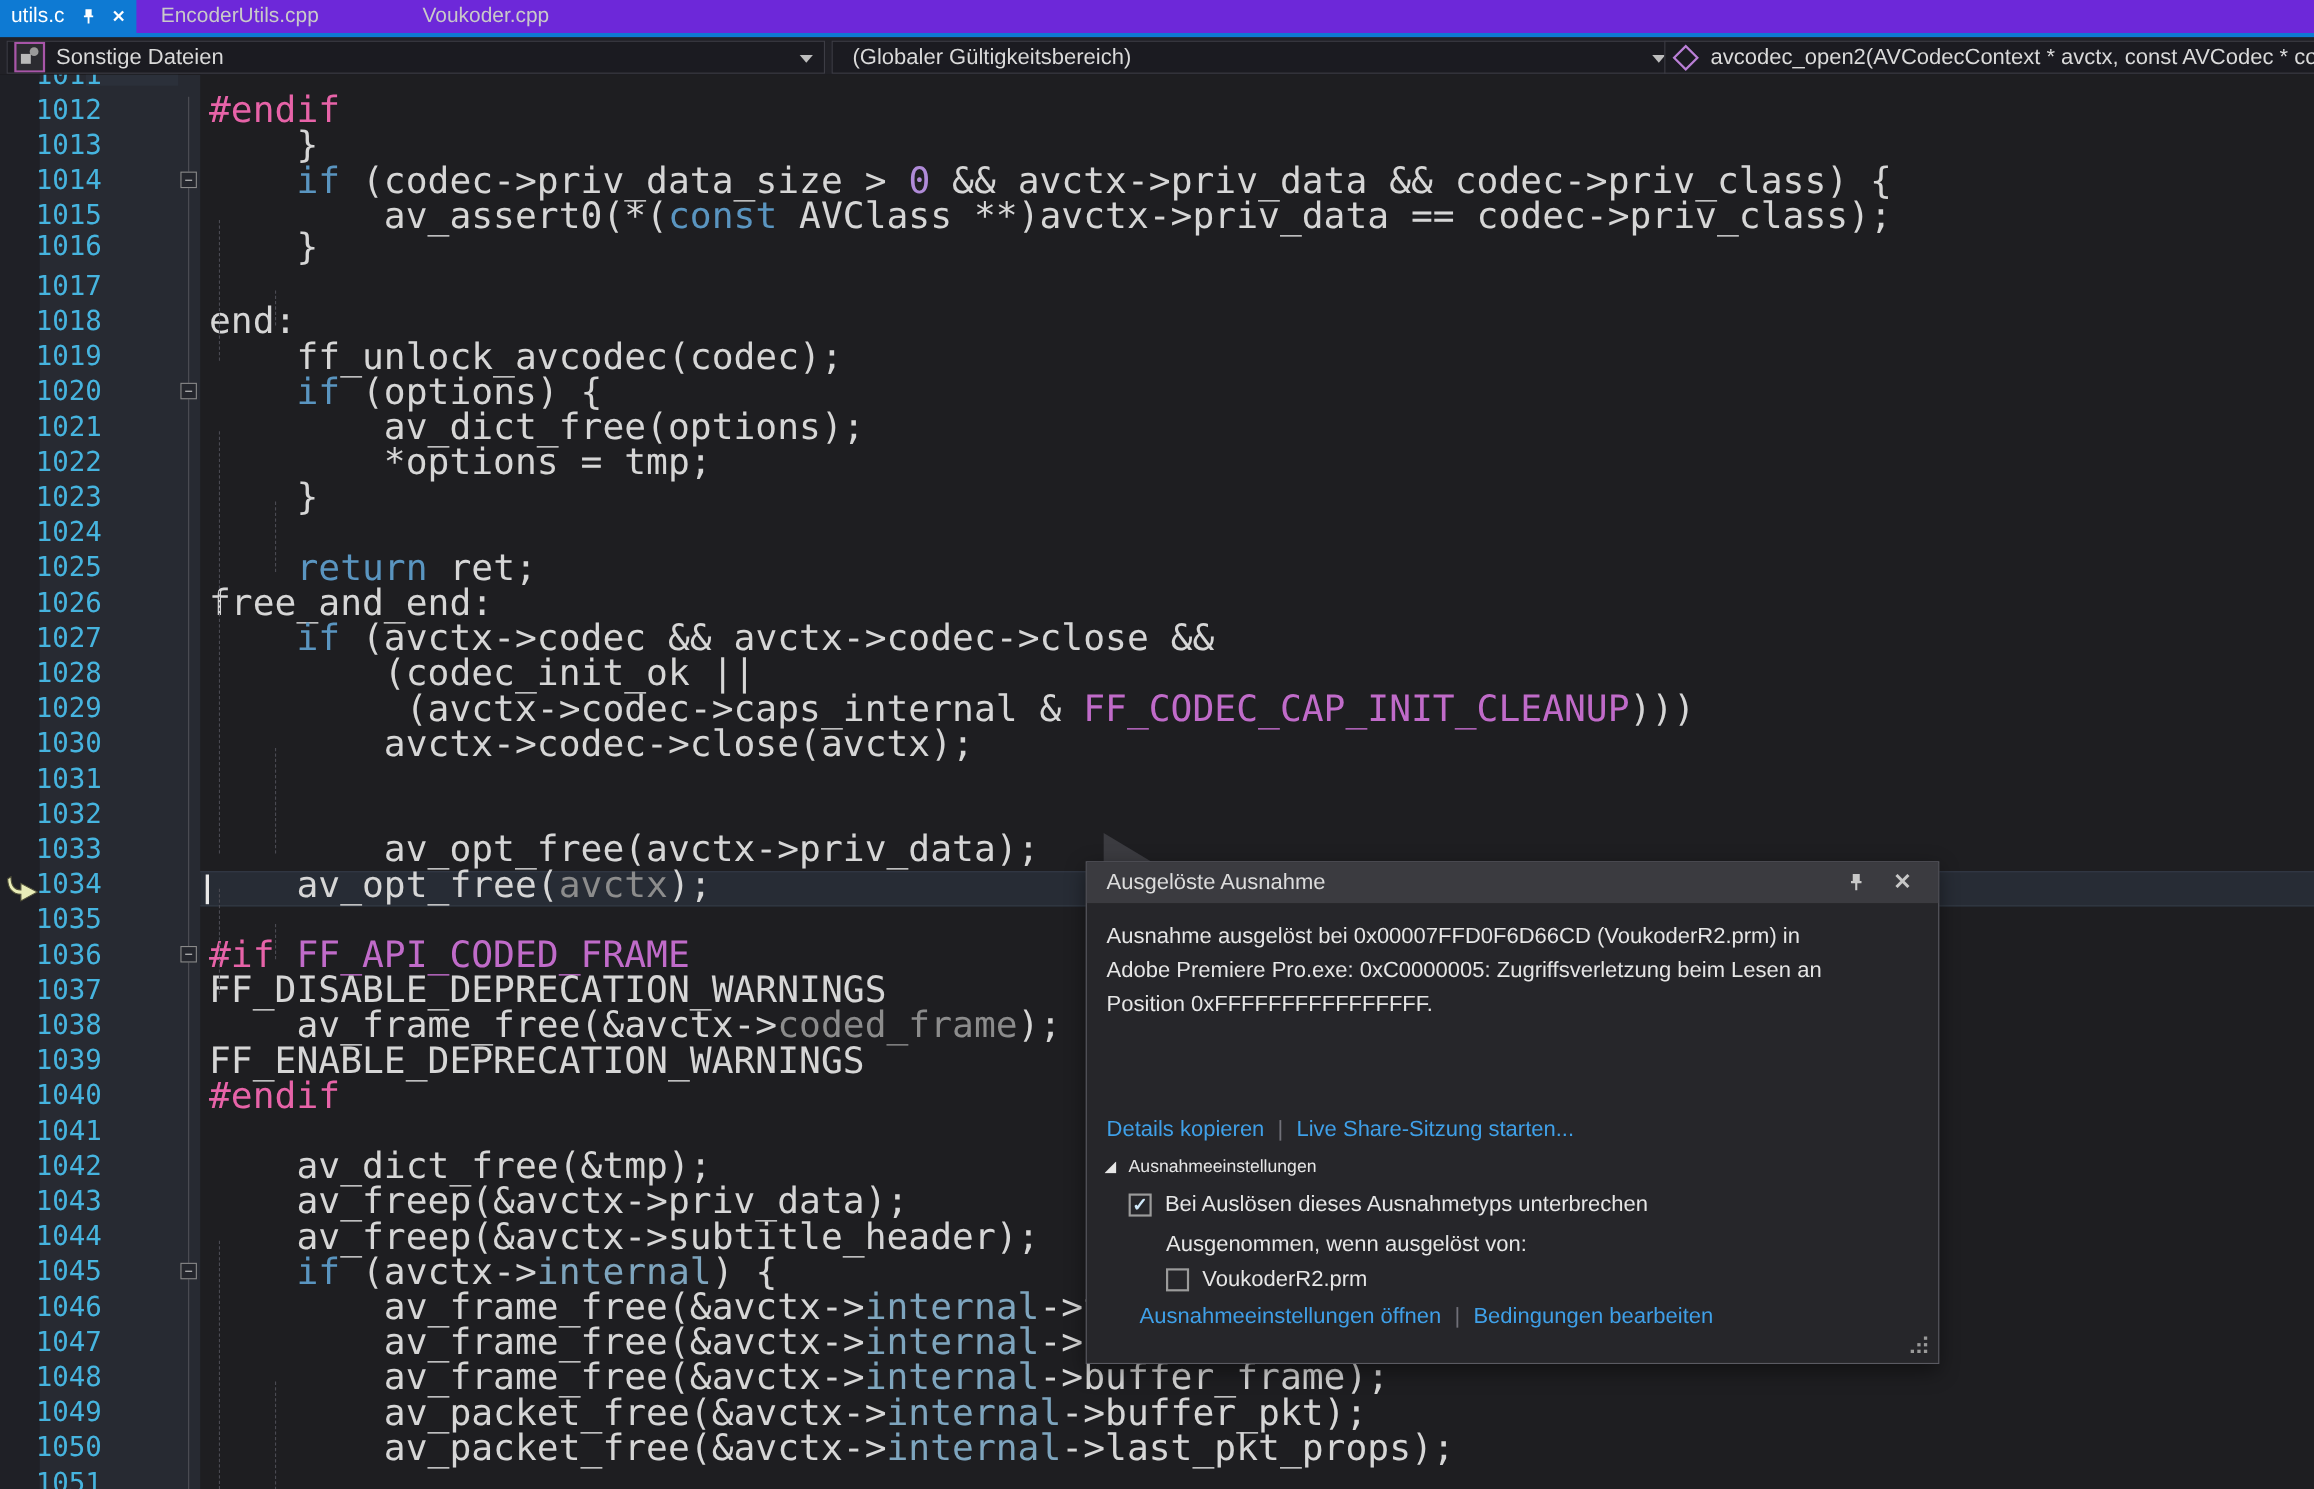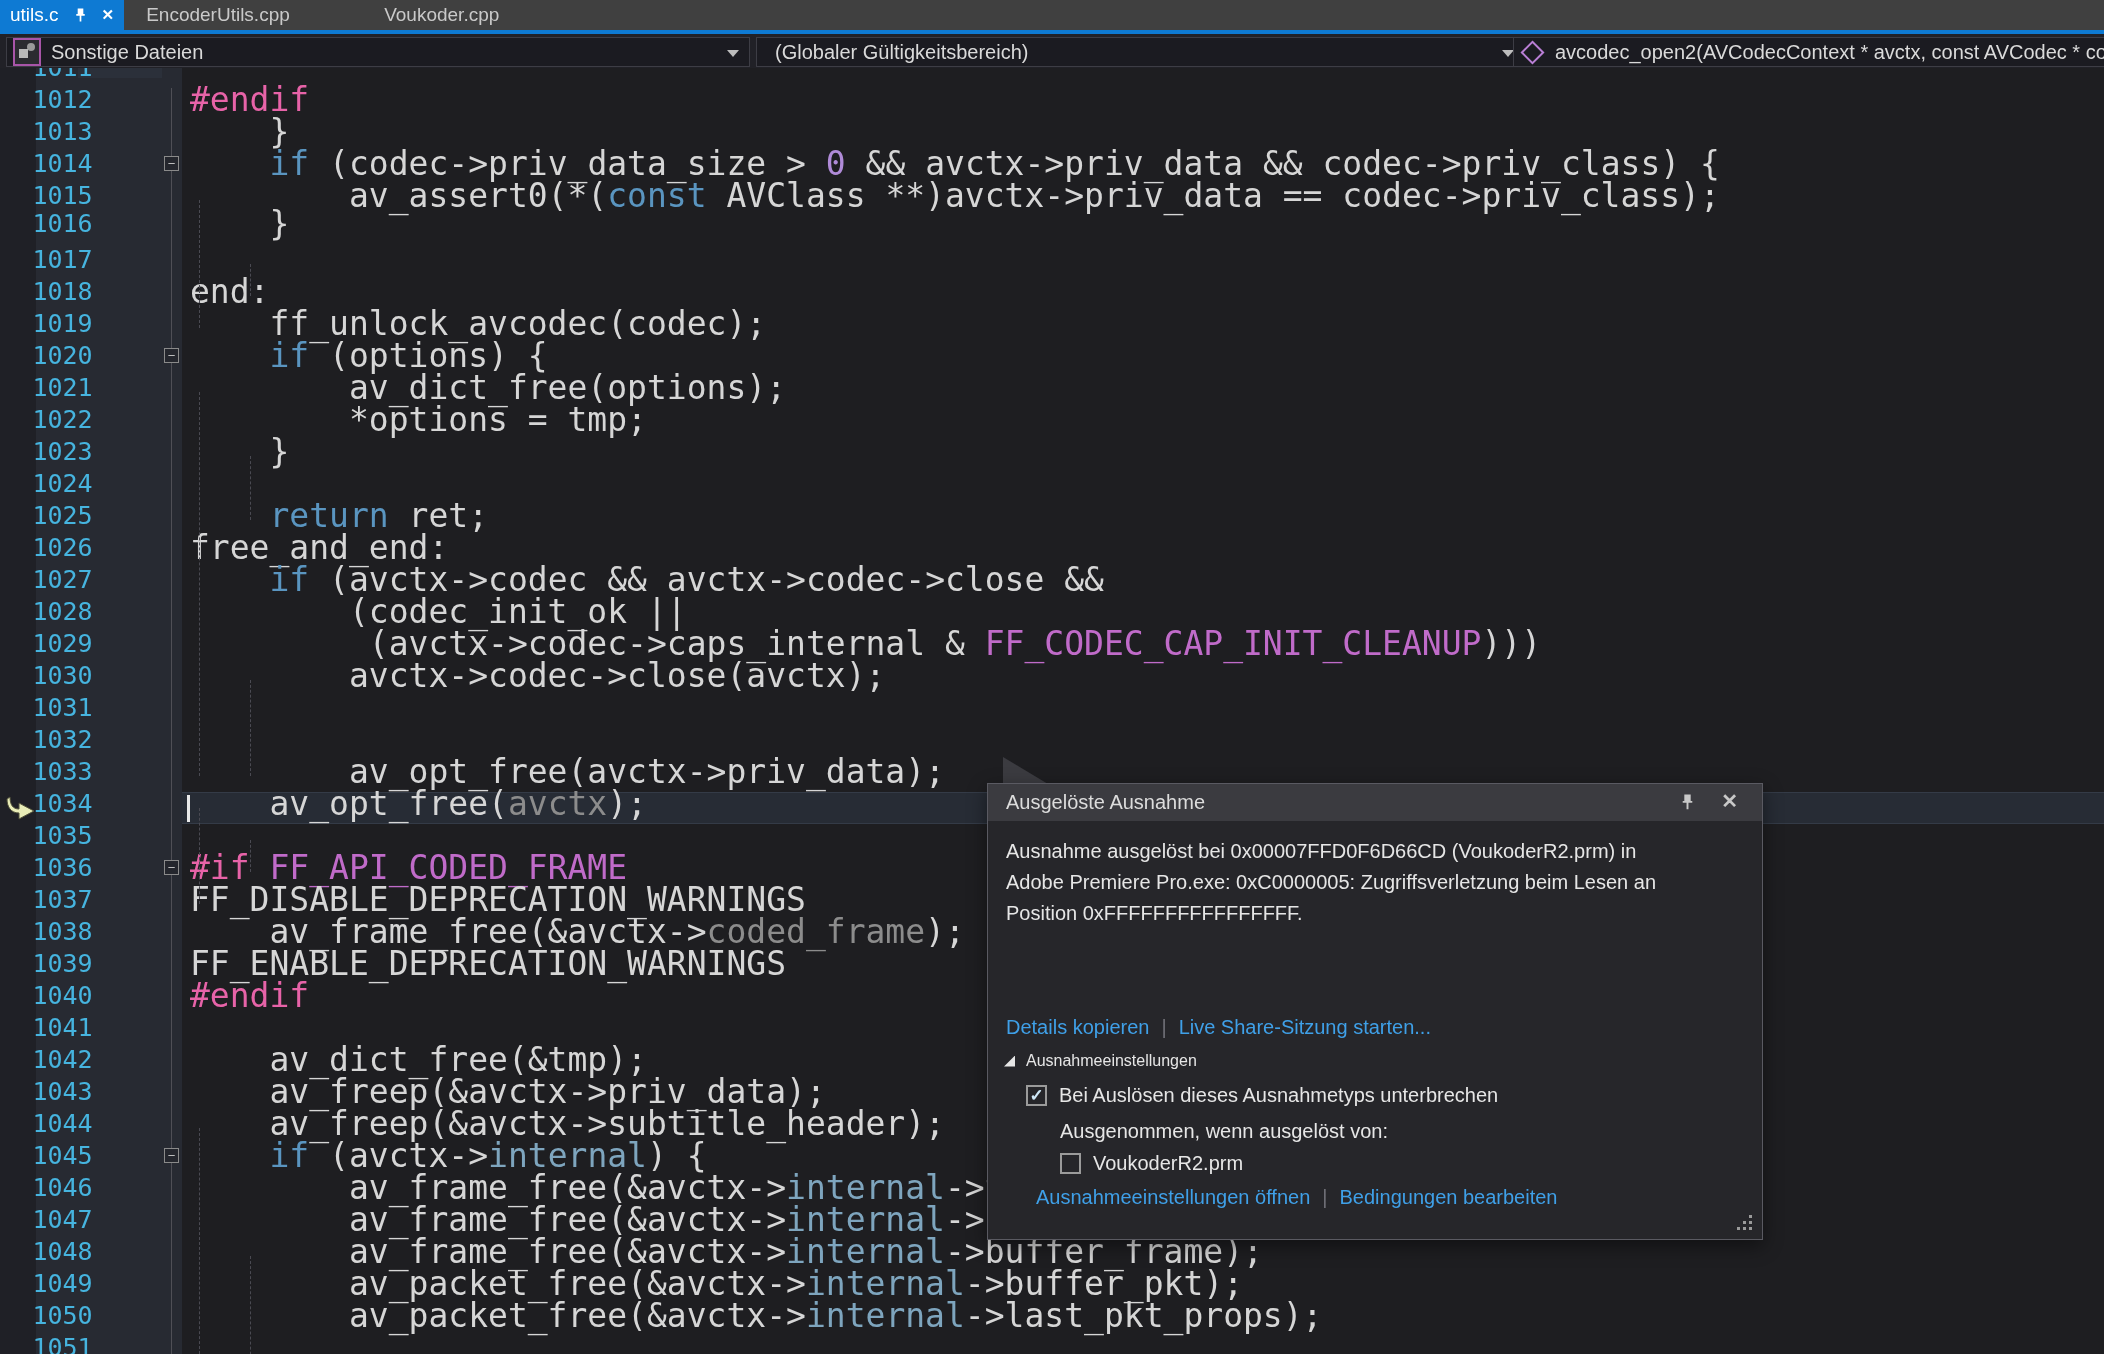--- a/index.html
+++ b/index.html
@@ -1,19 +1,19 @@
 <!DOCTYPE html>
 <html><head>
 <meta charset="utf-8">
 <style>
   html,body{margin:0;padding:0;background:#141418;}
   #stage{position:relative;width:2104px;height:1354px;overflow:hidden;
          font-family:"Liberation Sans",sans-serif;background:#1E1E21;}
   
-  #tabstrip{position:absolute;left:0;top:0;width:2104px;height:30px;background:#404040;display:flex;}
+  #tabstrip{position:absolute;left:0;top:0;width:2104px;height:30px;background:#6d28d9;display:flex;}
   .tab{height:30px;display:flex;align-items:center;padding:0 14px;font-size:19px;color:#C9C9C9;cursor:default;}
   .tab.active{background:#0E7AD3;color:#FFFFFF;padding:0 10px;}
   .tab .tab-label{white-space:nowrap;}
   .tab-pin,.tab-close{margin-left:14px;display:flex;align-items:center;color:#FFFFFF;}
   .tab-close{font-size:15px;font-weight:bold;}
   #accent-line{position:absolute;left:0;top:30px;width:2104px;height:4px;background:#0E7AD3;}
   
   #navbar{position:absolute;left:0;top:34px;width:2104px;height:34px;background:#212127;border-bottom:1px solid #101013;}
   .combo{position:absolute;top:3px;height:28px;background:#1B1B21;border:1px solid #3D3D45;
          display:flex;align-items:center;font-size:20px;color:#DADADA;overflow:hidden;}

